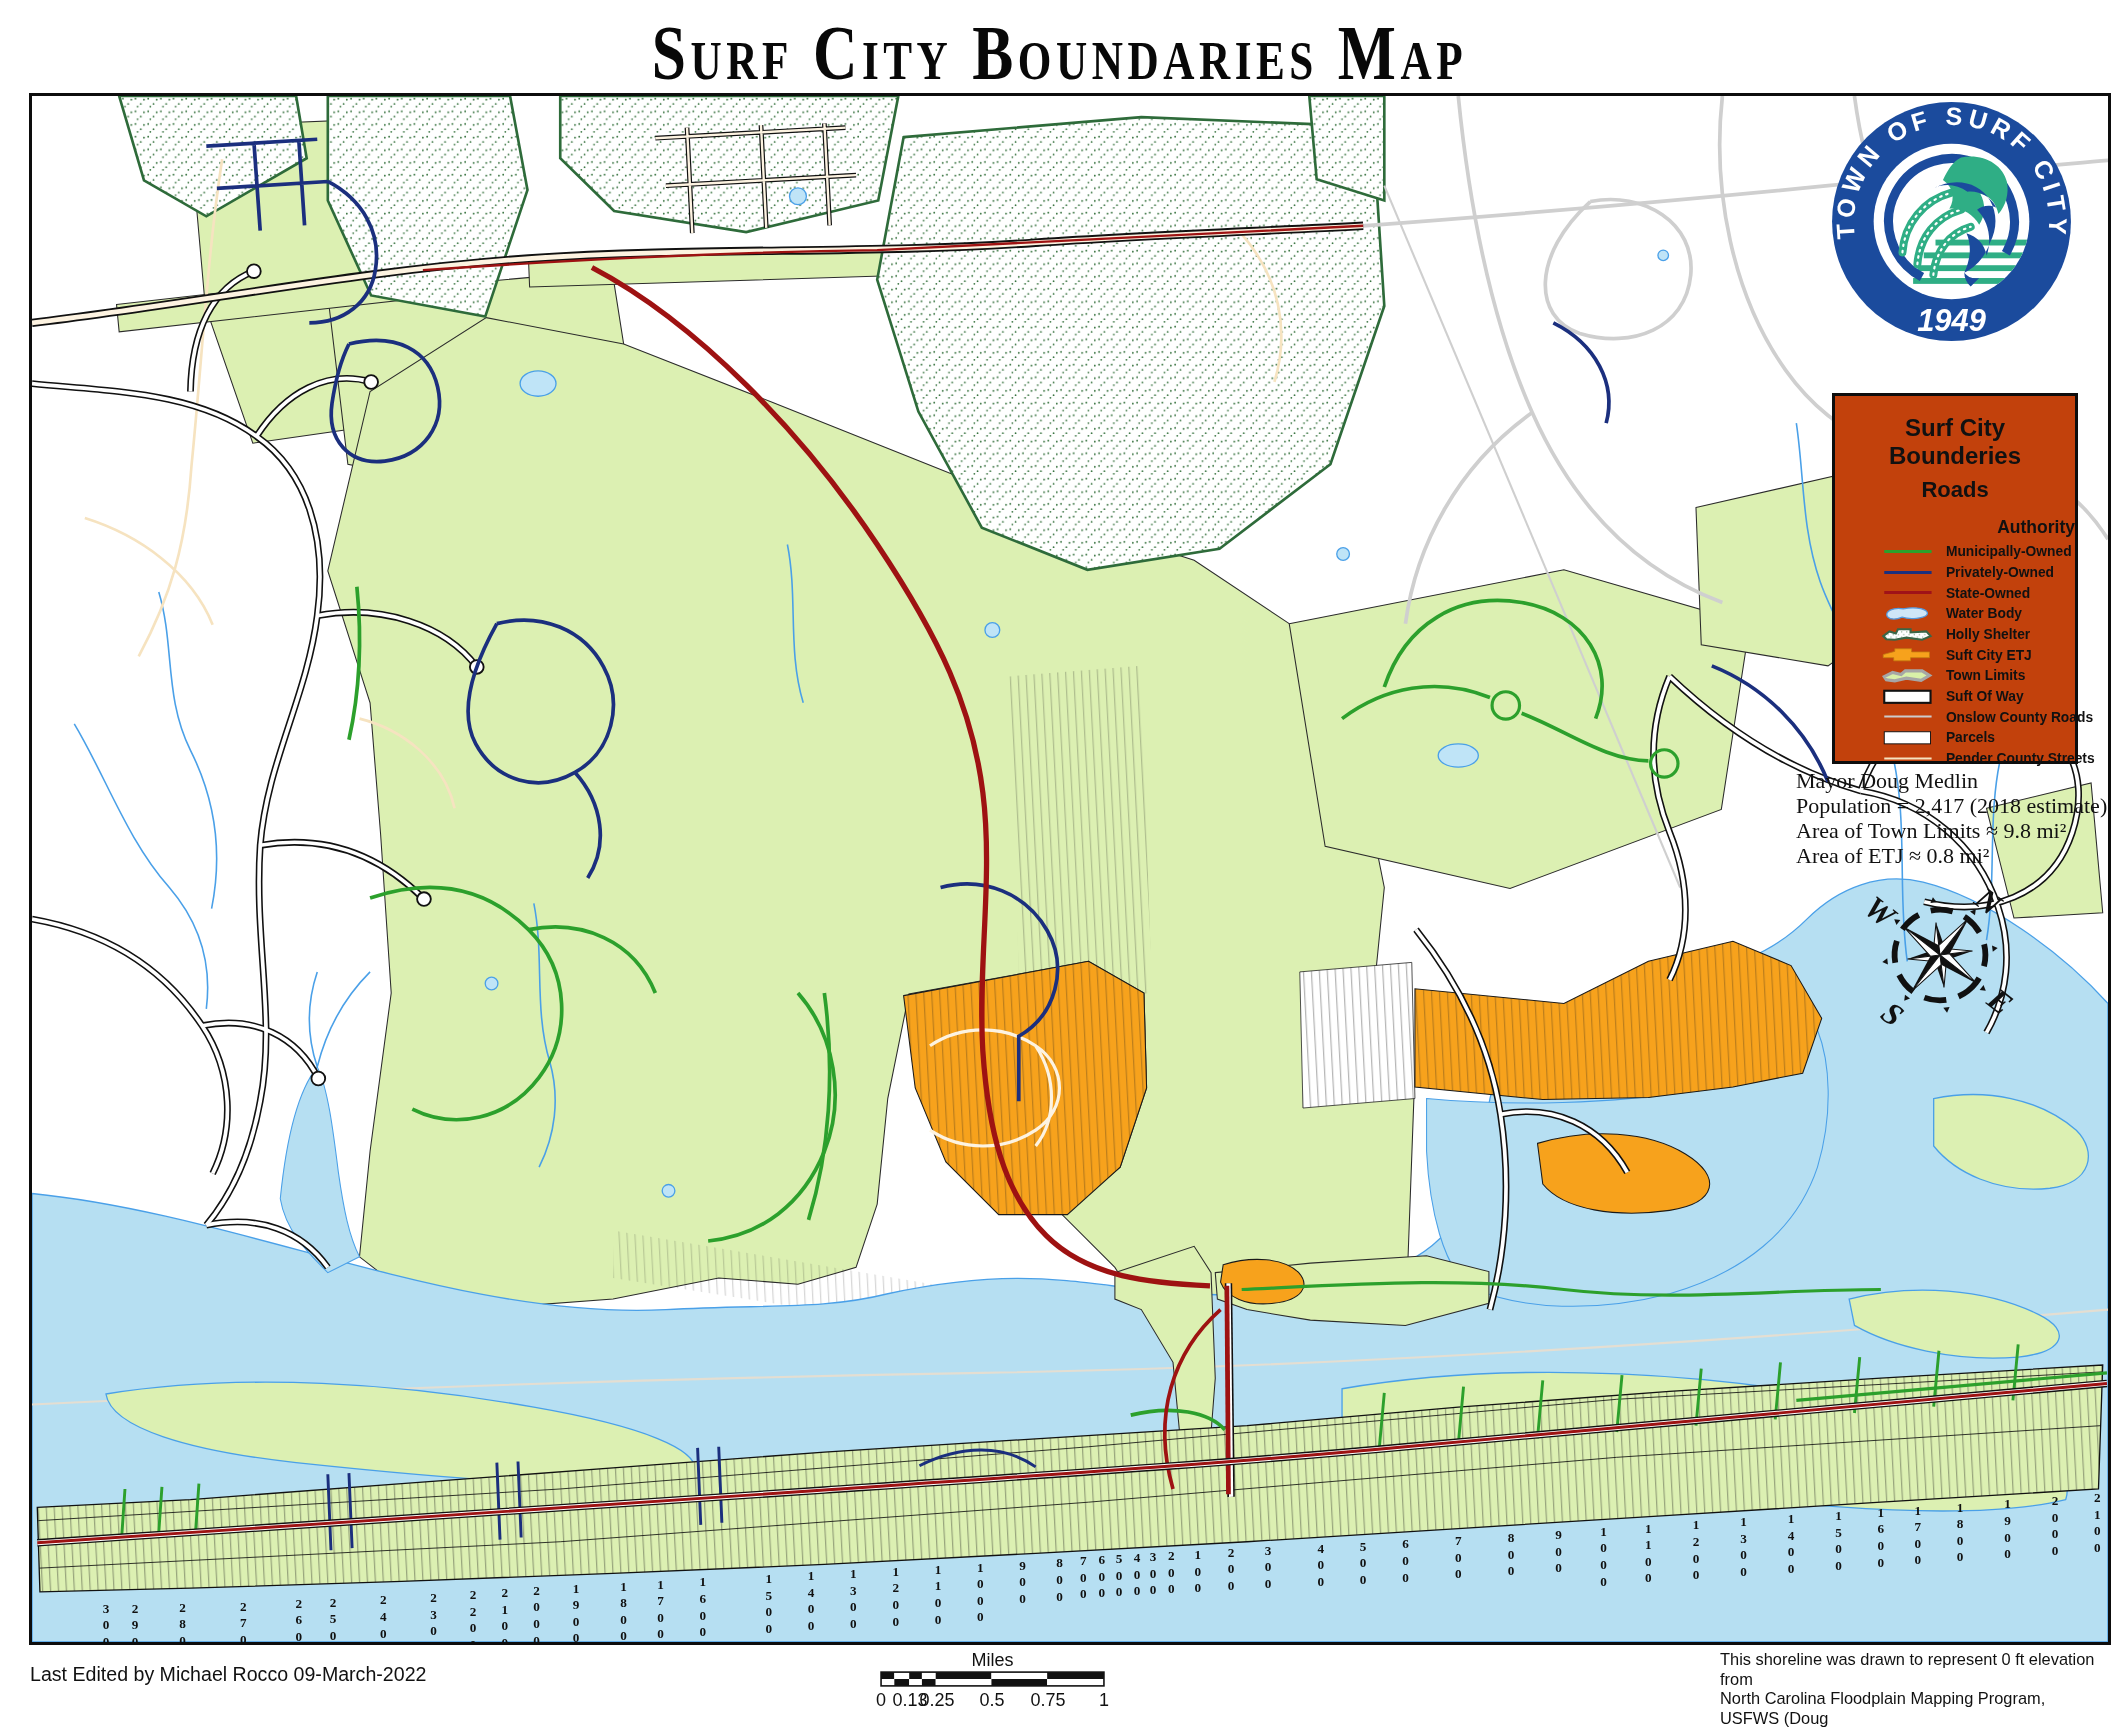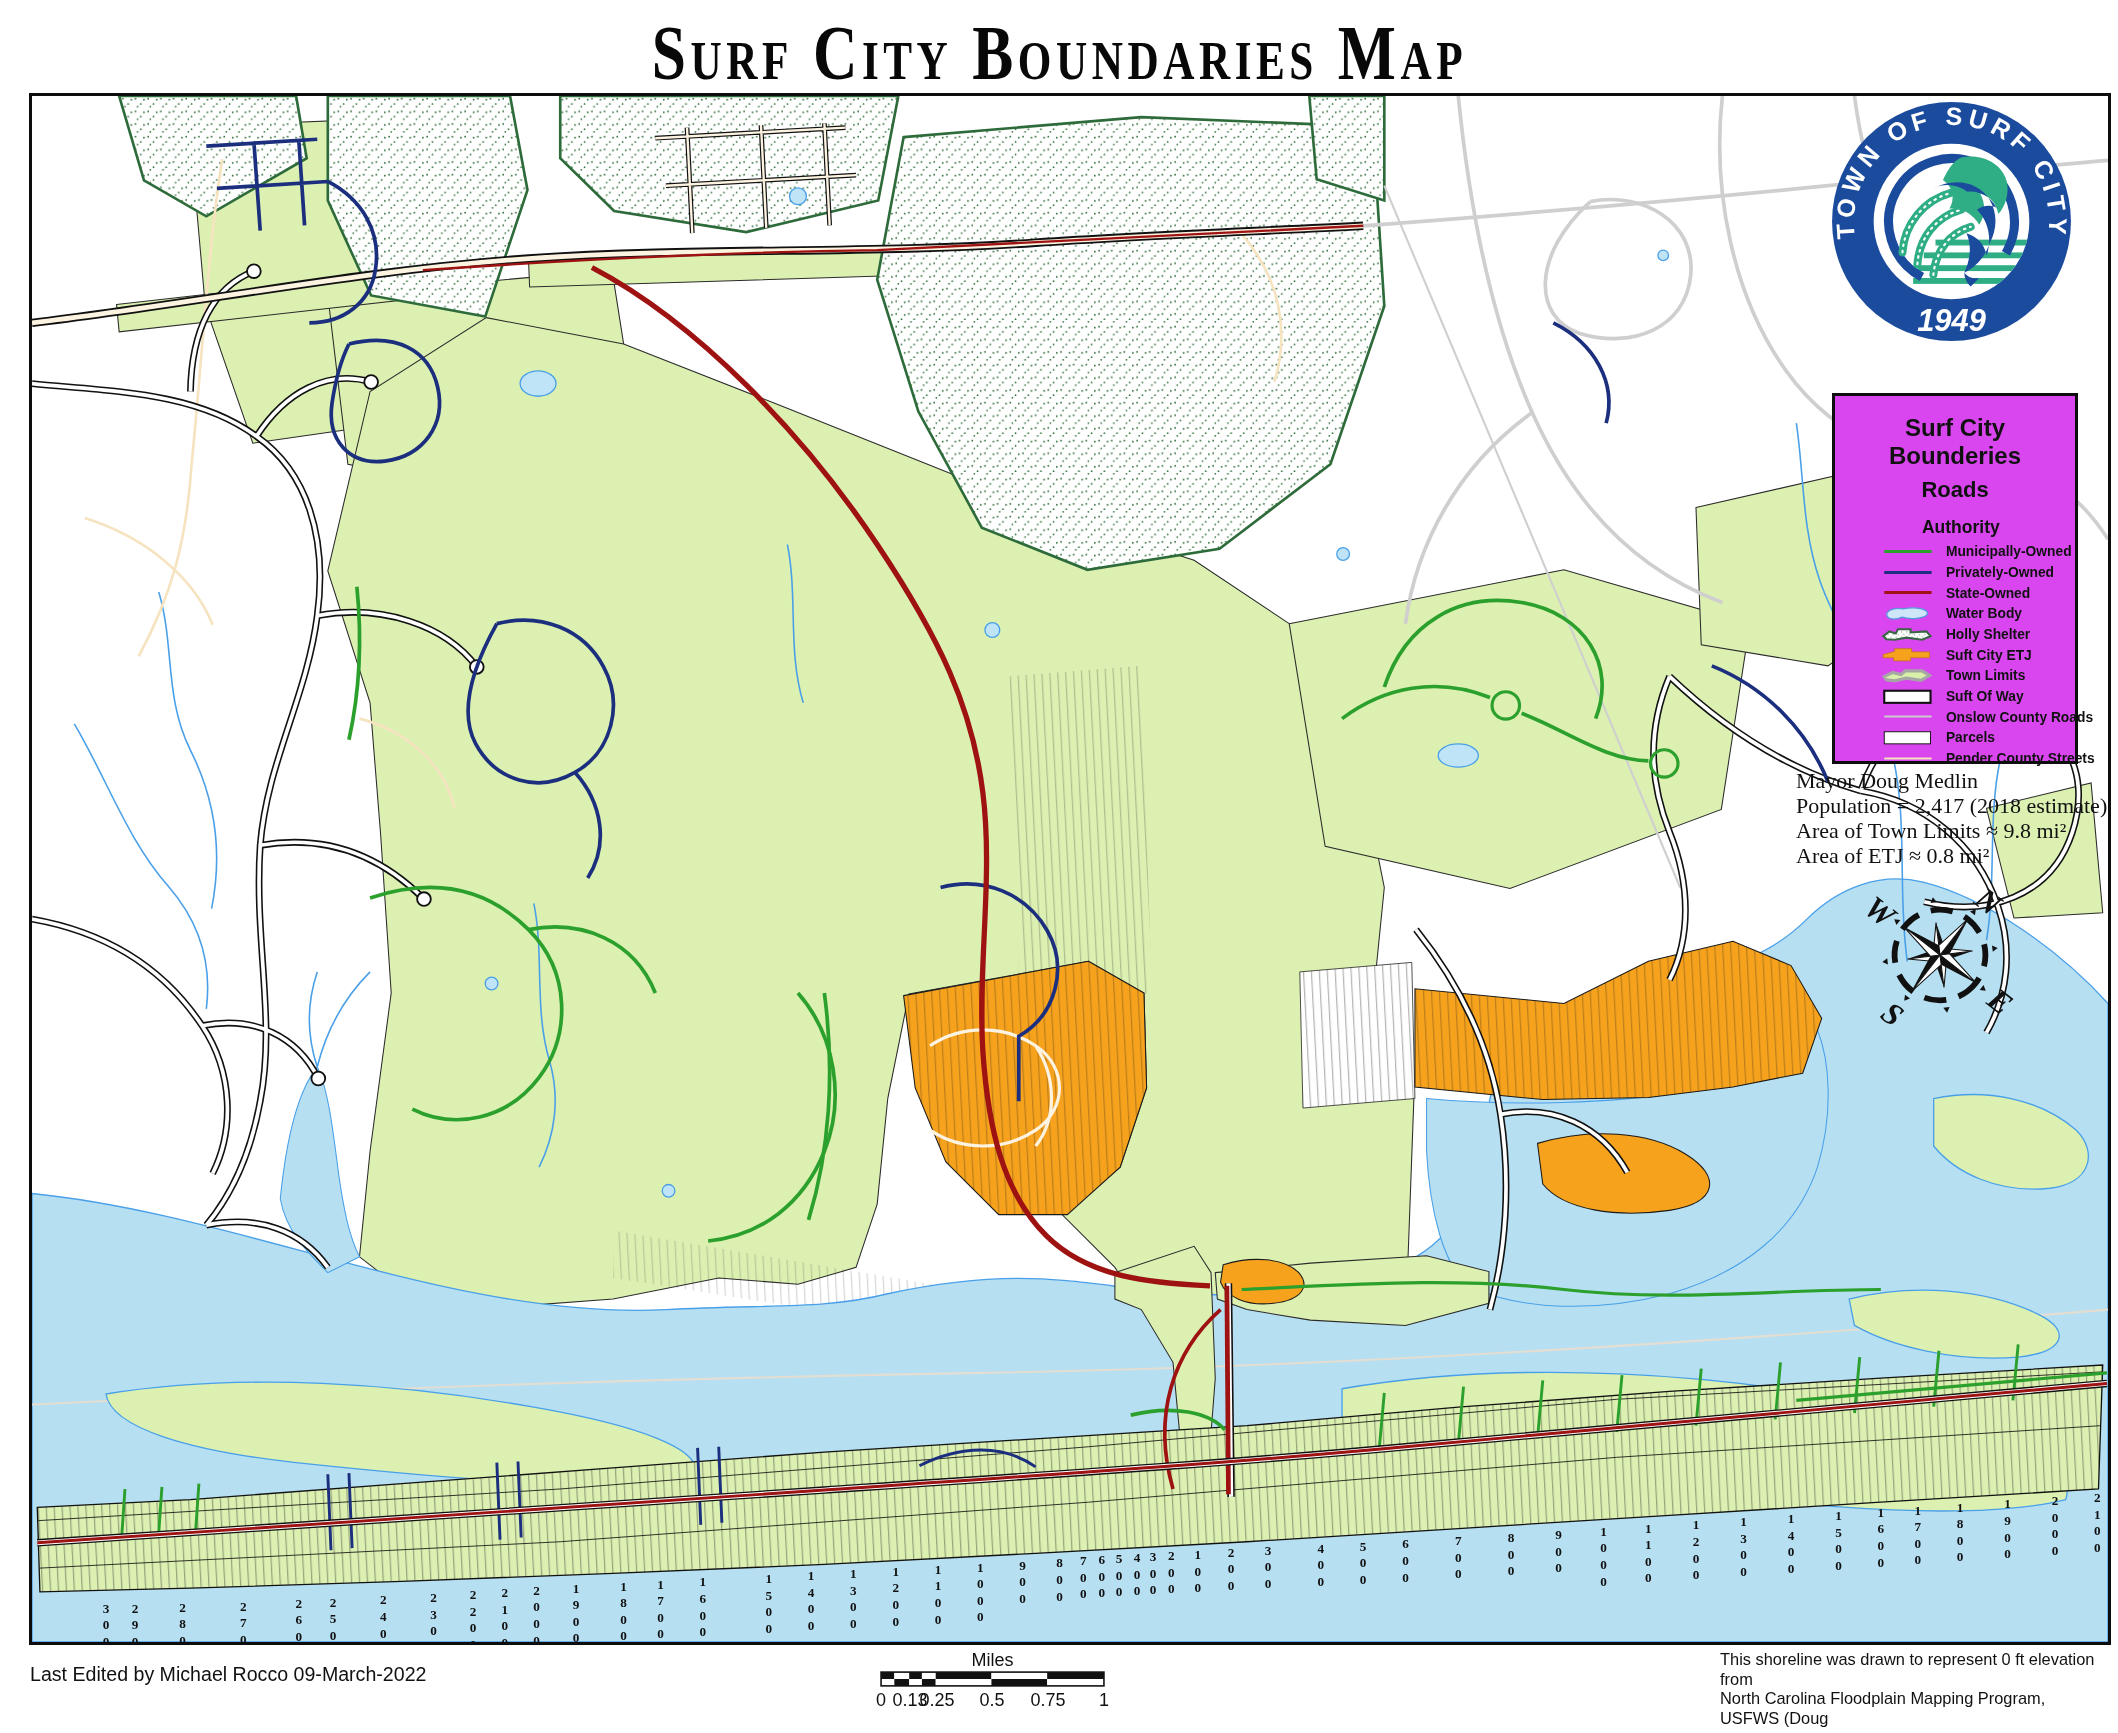--- a/index.html
+++ b/index.html
@@ -7,25 +7,25 @@
        font-family:"Liberation Sans",sans-serif;color:#111;}
   .title{position:absolute;top:7.4px;left:0;width:100%;text-align:center;margin:0;
          font-family:"Liberation Serif",serif;font-variant:small-caps;font-weight:600;
          font-size:57px;letter-spacing:4.2px;transform:scale(1.08,1.38);transform-origin:50% 0;color:#080808;}
   .map-frame{position:absolute;left:29px;top:93px;width:2082px;height:1552px;
              border:3.7px solid #0d0d0d;box-sizing:border-box;background:#fff;}
   svg.map{position:absolute;left:0;top:0;width:100%;height:100%;}
   .blknum{writing-mode:vertical-rl;text-orientation:upright;
           font-family:"Liberation Serif",serif;font-weight:bold;font-size:25px;fill:#111;letter-spacing:3px;}
   
-  .legend{position:absolute;left:1800px;top:297px;width:246px;height:371px;background:#d946ef;
+  .legend{position:absolute;left:1800px;top:297px;width:246px;height:371px;background:#c2410c;
           border:3.7px solid #0d0d0d;box-sizing:border-box;text-align:center;}
   .legend h2{font-size:24px;margin:18px 3.2px 0;}
   .legend h3{font-size:22px;margin:7.4px 0 0;}
-  .legend .auth{font-size:17.5px;font-weight:bold;text-align:center;margin:13.8px 0 3.2px 11.7px;}
+  .legend .auth{font-size:17.5px;font-weight:bold;text-align:right;margin:13.8px 0 3.2px 11.7px;}
   .lrow{display:flex;align-items:center;height:20.7px;padding-left:8.5px;margin-left:35px;}
   .lrow svg{width:61px;height:19.6px;flex:none;}
   .llabel{font-size:13.8px;font-weight:bold;margin-left:6.4px;white-space:nowrap;}
   
   .info{position:absolute;left:1764px;top:673px;width:312px;
         font-family:"Liberation Serif",serif;font-size:22px;line-height:1.13;}
   .compass{position:absolute;left:1814px;top:765px;width:188px;height:188px;}
   .logo{position:absolute;left:1799px;top:5.3px;width:241px;height:241px;}
   
   .edited{position:absolute;left:30px;top:1663px;font-size:19.6px;}

